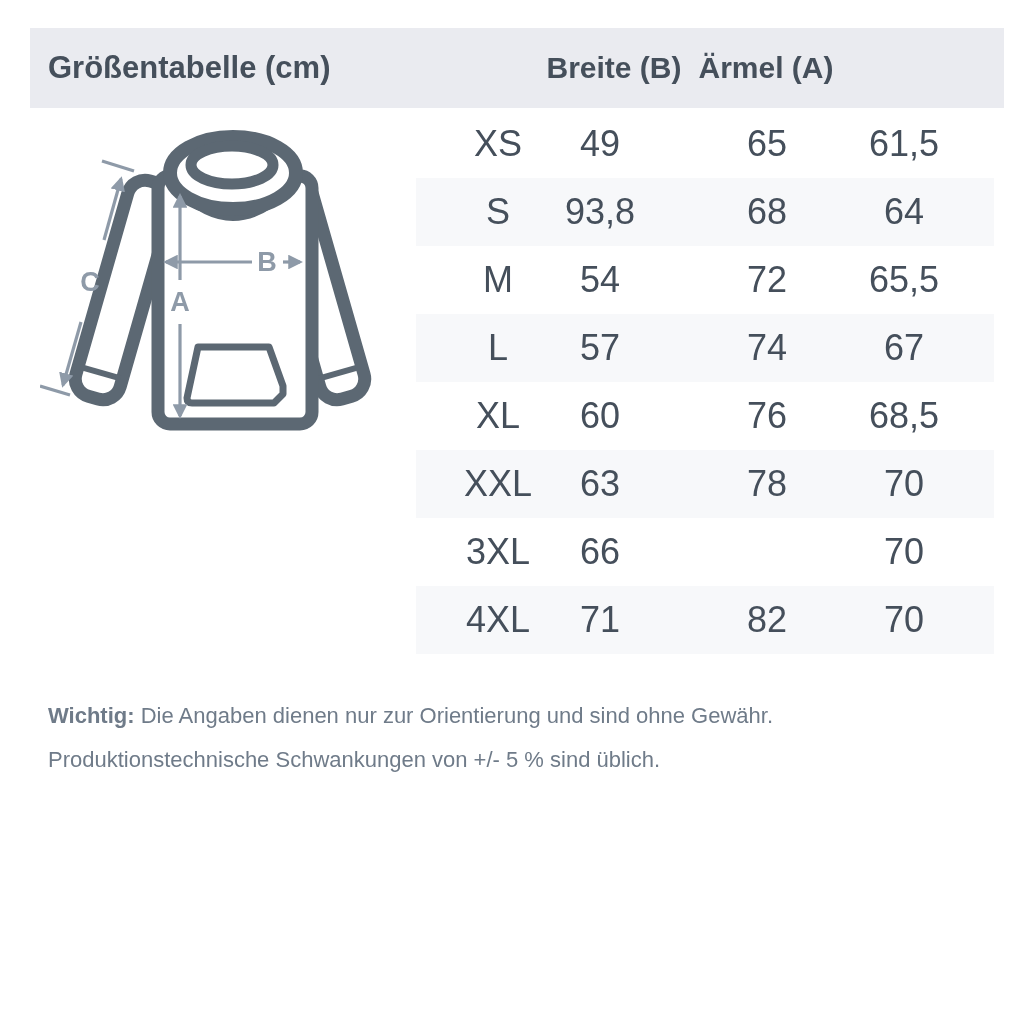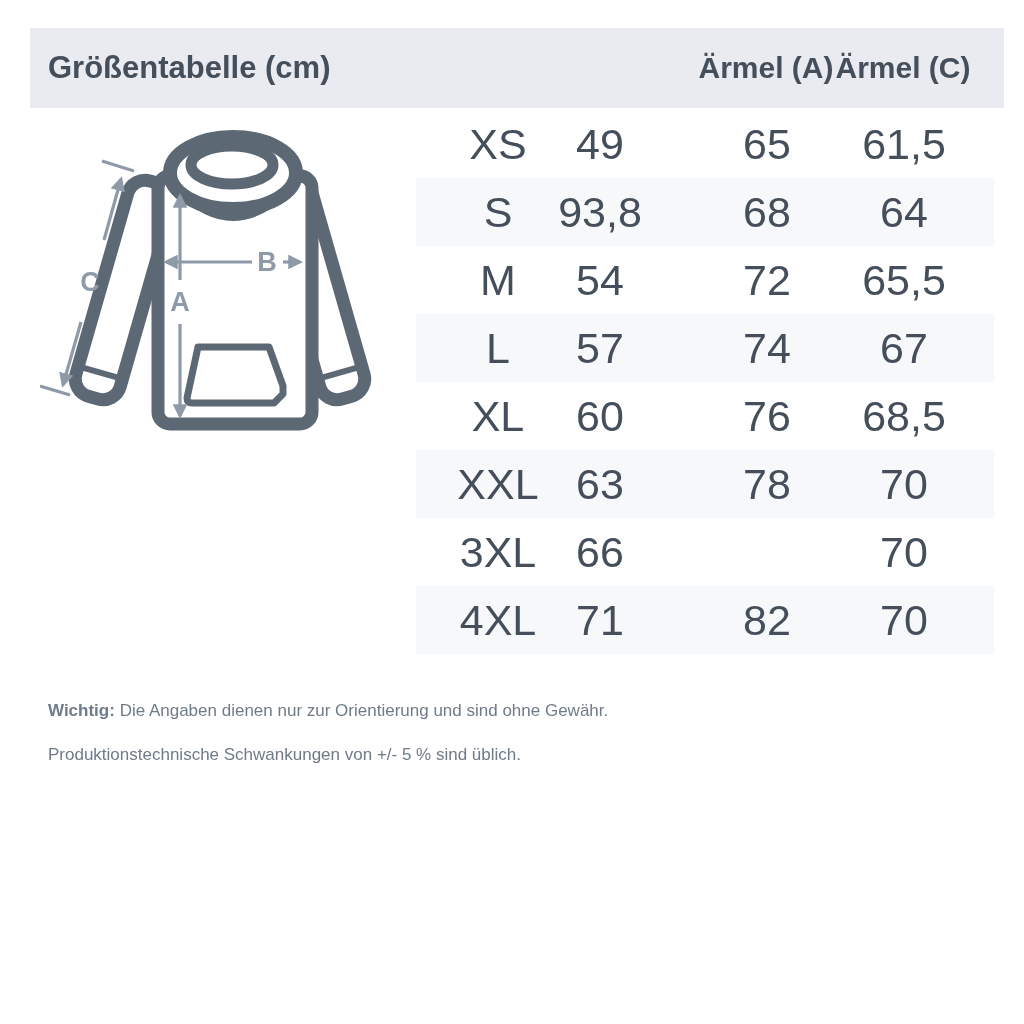--- a/index.html
+++ b/index.html
@@ -32,21 +32,21 @@
   .ch-breite{left:494px;}
   .ch-hoehe{left:646px;}
   .ch-aermel{left:783px;}
 
   
   .size-table{position:absolute;left:416px;top:110px;width:578px;}
   .row{position:relative;height:68px;}
   .row.alt{background:var(--rowalt);}
   .cell{
     position:absolute;top:0;height:68px;line-height:68px;width:130px;text-align:center;
-    font-size:43px;color:var(--dark);white-space:nowrap;
+    font-size:36px;color:var(--dark);white-space:nowrap;
   }
   .c-size{left:17px;}
   .c-breite{left:119px;}
   .c-hoehe{left:286px;}
   .c-aermel{left:423px;}
 
   
   .hoodie{position:absolute;left:40px;top:130px;width:360px;height:320px;}
   .garment{stroke:var(--outline);fill:#fff;}
   .garment-line{stroke:var(--outline);fill:none;}
@@ -55,33 +55,33 @@
   .arrowhead{fill:var(--arrow);stroke:none;}
   .dlabel{
     fill:var(--arrow);
     font-family:"Liberation Sans", sans-serif;
     font-size:27px;font-weight:600;
   }
 
   
   .footer{
     position:absolute;left:48px;top:672px;width:940px;
-    font-size:17px;line-height:44px;color:var(--muted);
+    font-size:22px;line-height:44px;color:var(--muted);
   }
   .footer strong{font-weight:bold;}
 </style>
 </head>
 <body>
 
 <div class="page">
 
   <div class="header-band">
     <span class="title">Größentabelle (cm)</span>
+    <span class="col-head ch-breite">Breite (B)</span>
     <span class="col-head ch-hoehe">Ärmel (A)</span>
-    <span class="col-head ch-aermel">Ärmel (C)</span>
   </div>
 
   <svg class="hoodie" viewBox="0 0 360 320" aria-hidden="true">
     <defs>
       <marker id="ah" viewBox="0 0 10 10" refX="8" refY="5" markerWidth="4.6" markerHeight="4.6" orient="auto">
         <path d="M0,0 L10,5 L0,10 Z" class="arrowhead"></path>
       </marker>
     </defs>
 
     <g>

